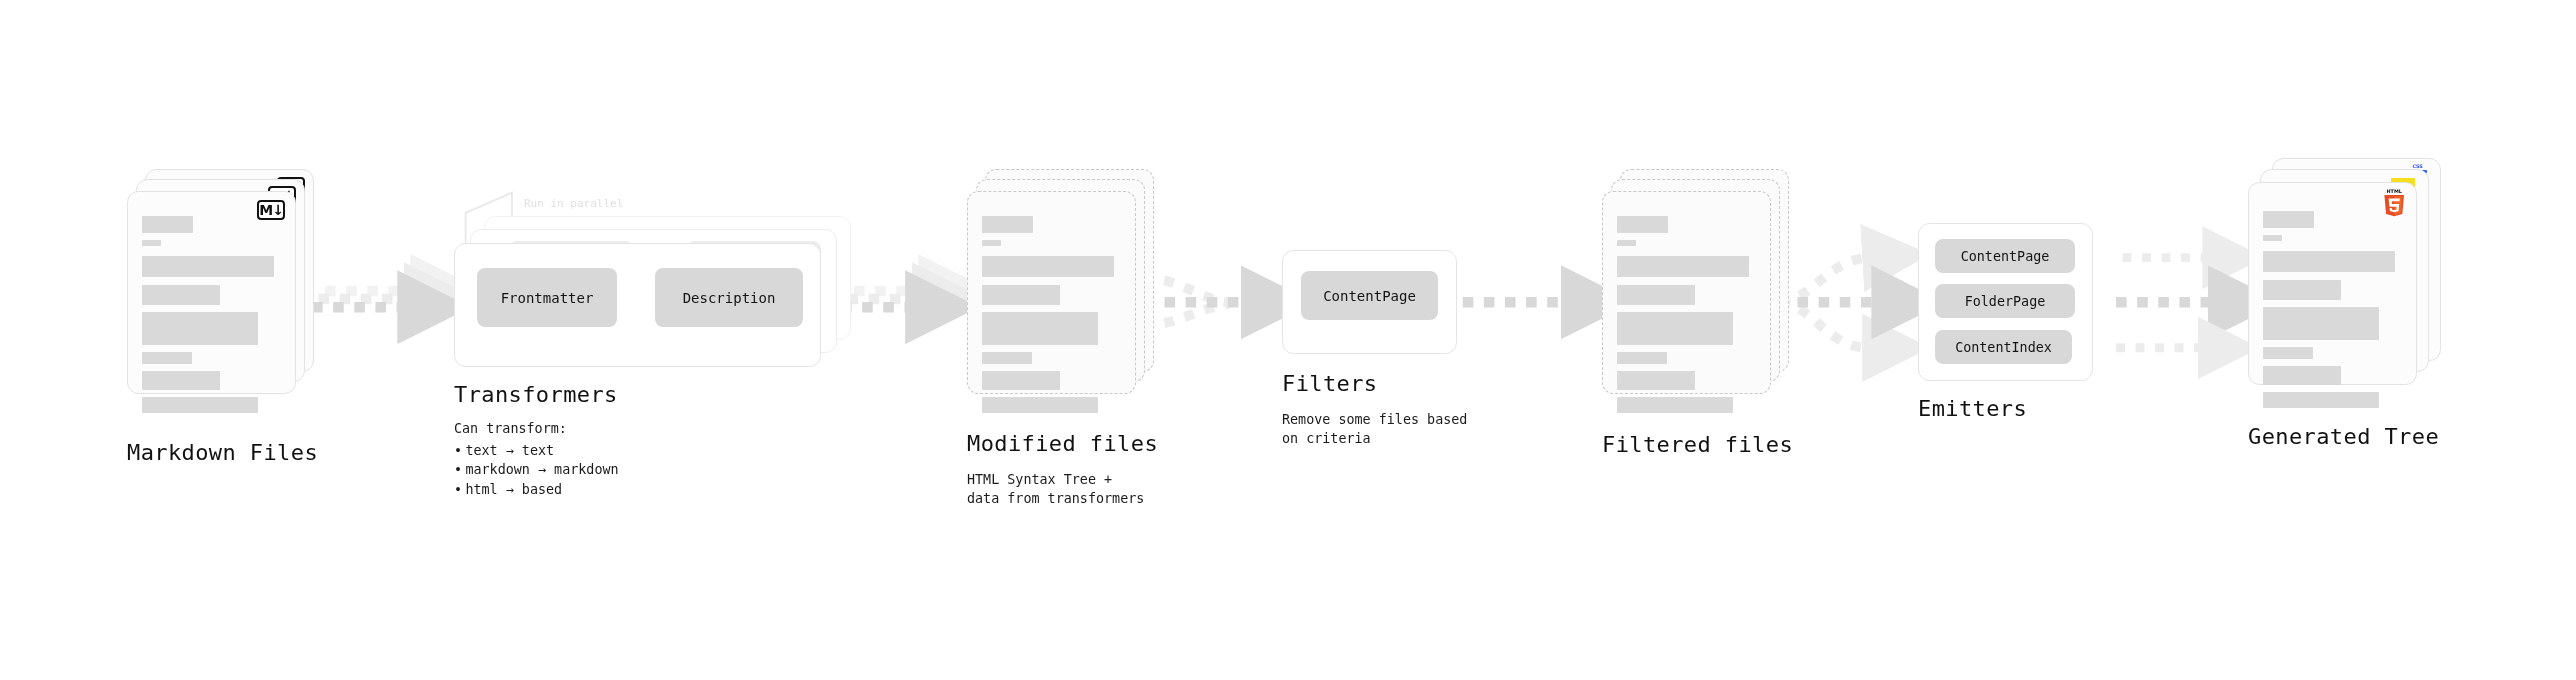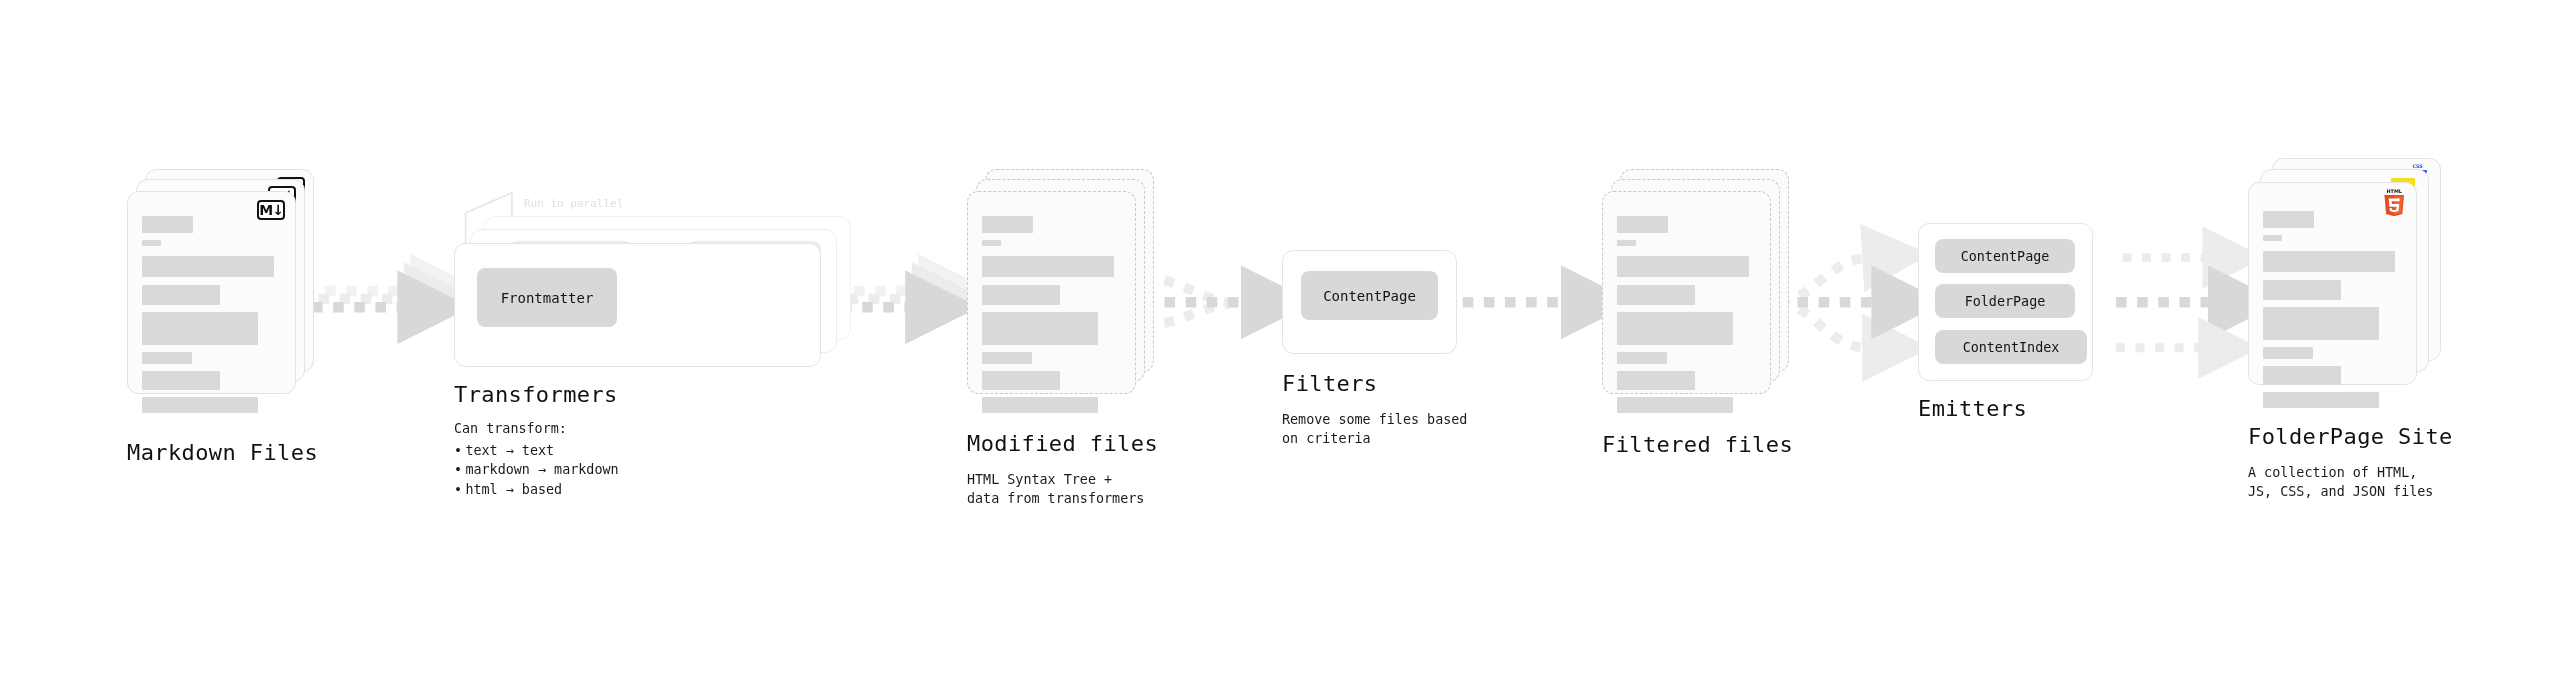--- a/index.html
+++ b/index.html
@@ -194,20 +194,21 @@
   <div class="groupbox" style="left:484px;top:216px;width:367px;height:124px;border-color:#f1f1f1;"></div>
   <div class="groupbox" style="left:470px;top:229px;width:367px;height:124px;border-color:#ededed;"></div>
 
   <div class="pill" style="left:509px;top:241px;width:124px;height:59px;background:#ededed;"></div>
   <div class="pill" style="left:492px;top:254px;width:124px;height:59px;background:#e5e5e5;"></div>
   <div class="pill" style="left:687px;top:241px;width:134px;height:59px;background:#ededed;"></div>
   <div class="pill" style="left:671px;top:254px;width:134px;height:59px;background:#e5e5e5;"></div>
 
   <div class="groupbox" style="left:454px;top:243px;width:367px;height:124px;"></div>
   <div class="pill" style="left:477px;top:268px;width:140px;height:59px;font-size:14px;">Frontmatter</div>
+  <div class="pill" style="left:655px;top:268px;width:148px;height:59px;font-size:14px;">Description</div>
 
   <div class="title" style="left:454px;top:382px;">Transformers</div>
   <div class="bullets" style="left:454px;top:419px;">
     <div class="hd">Can transform:</div>
     <ul>
       <li>text → text</li>
       <li>markdown → markdown</li>
       <li>html → based</li>
     </ul>
   </div>
@@ -252,21 +253,21 @@
         <div class="bar" style="width:78px;height:18.7px;"></div>
         <div class="bar" style="width:116px;height:16.3px;"></div>
       </div>
     </div>
   </div>
   <div class="title" style="left:1602px;top:432px;">Filtered files</div>
 
   <div class="groupbox" style="left:1918px;top:223px;width:175px;height:158px;"></div>
   <div class="pill" style="left:1935px;top:239px;width:140px;height:34px;font-size:13.4px;">ContentPage</div>
   <div class="pill" style="left:1935px;top:284px;width:140px;height:34px;font-size:13.4px;">FolderPage</div>
-  <div class="pill" style="left:1935px;top:330px;width:152px;height:34px;font-size:13.4px;">ContentIndex</div>
+  <div class="pill" style="left:1935px;top:330px;width:137px;height:34px;font-size:13.4px;">ContentIndex</div>
   <div class="title" style="left:1918px;top:396px;">Emitters</div>
 
   <div class="stackwrap" style="left:2248px;top:158px;">
     <div class="filecard" style="left:24.4px;top:0px;height:203px;">
       <div class="badge css-badge" style="right:13px;top:4.9px;">
         <div class="cssword">CSS</div>
         <div class="cssbar"></div>
       </div>
     </div>
     <div class="filecard" style="left:12.2px;top:11.4px;height:203px;">
@@ -286,18 +287,16 @@
         <div class="bar" style="width:18.7px;height:6.5px;margin-bottom:9.8px;"></div>
         <div class="bar" style="width:132px;height:21px;"></div>
         <div class="bar" style="width:78px;height:20.3px;"></div>
         <div class="bar" style="width:116px;height:33px;"></div>
         <div class="bar" style="width:50px;height:11.4px;"></div>
         <div class="bar" style="width:78px;height:18.7px;"></div>
         <div class="bar" style="width:116px;height:16.3px;"></div>
       </div>
     </div>
   </div>
-  <div class="title" style="left:2248px;top:424px;">FolderPage Site</div>
-  <div class="sub" style="left:2248px;top:463px;">A collection of HTML,
-JS, CSS, and JSON files</div>
+  <div class="title" style="left:2248px;top:424px;">Generated Tree</div>
 
 </div>
 
 
 </body></html>

